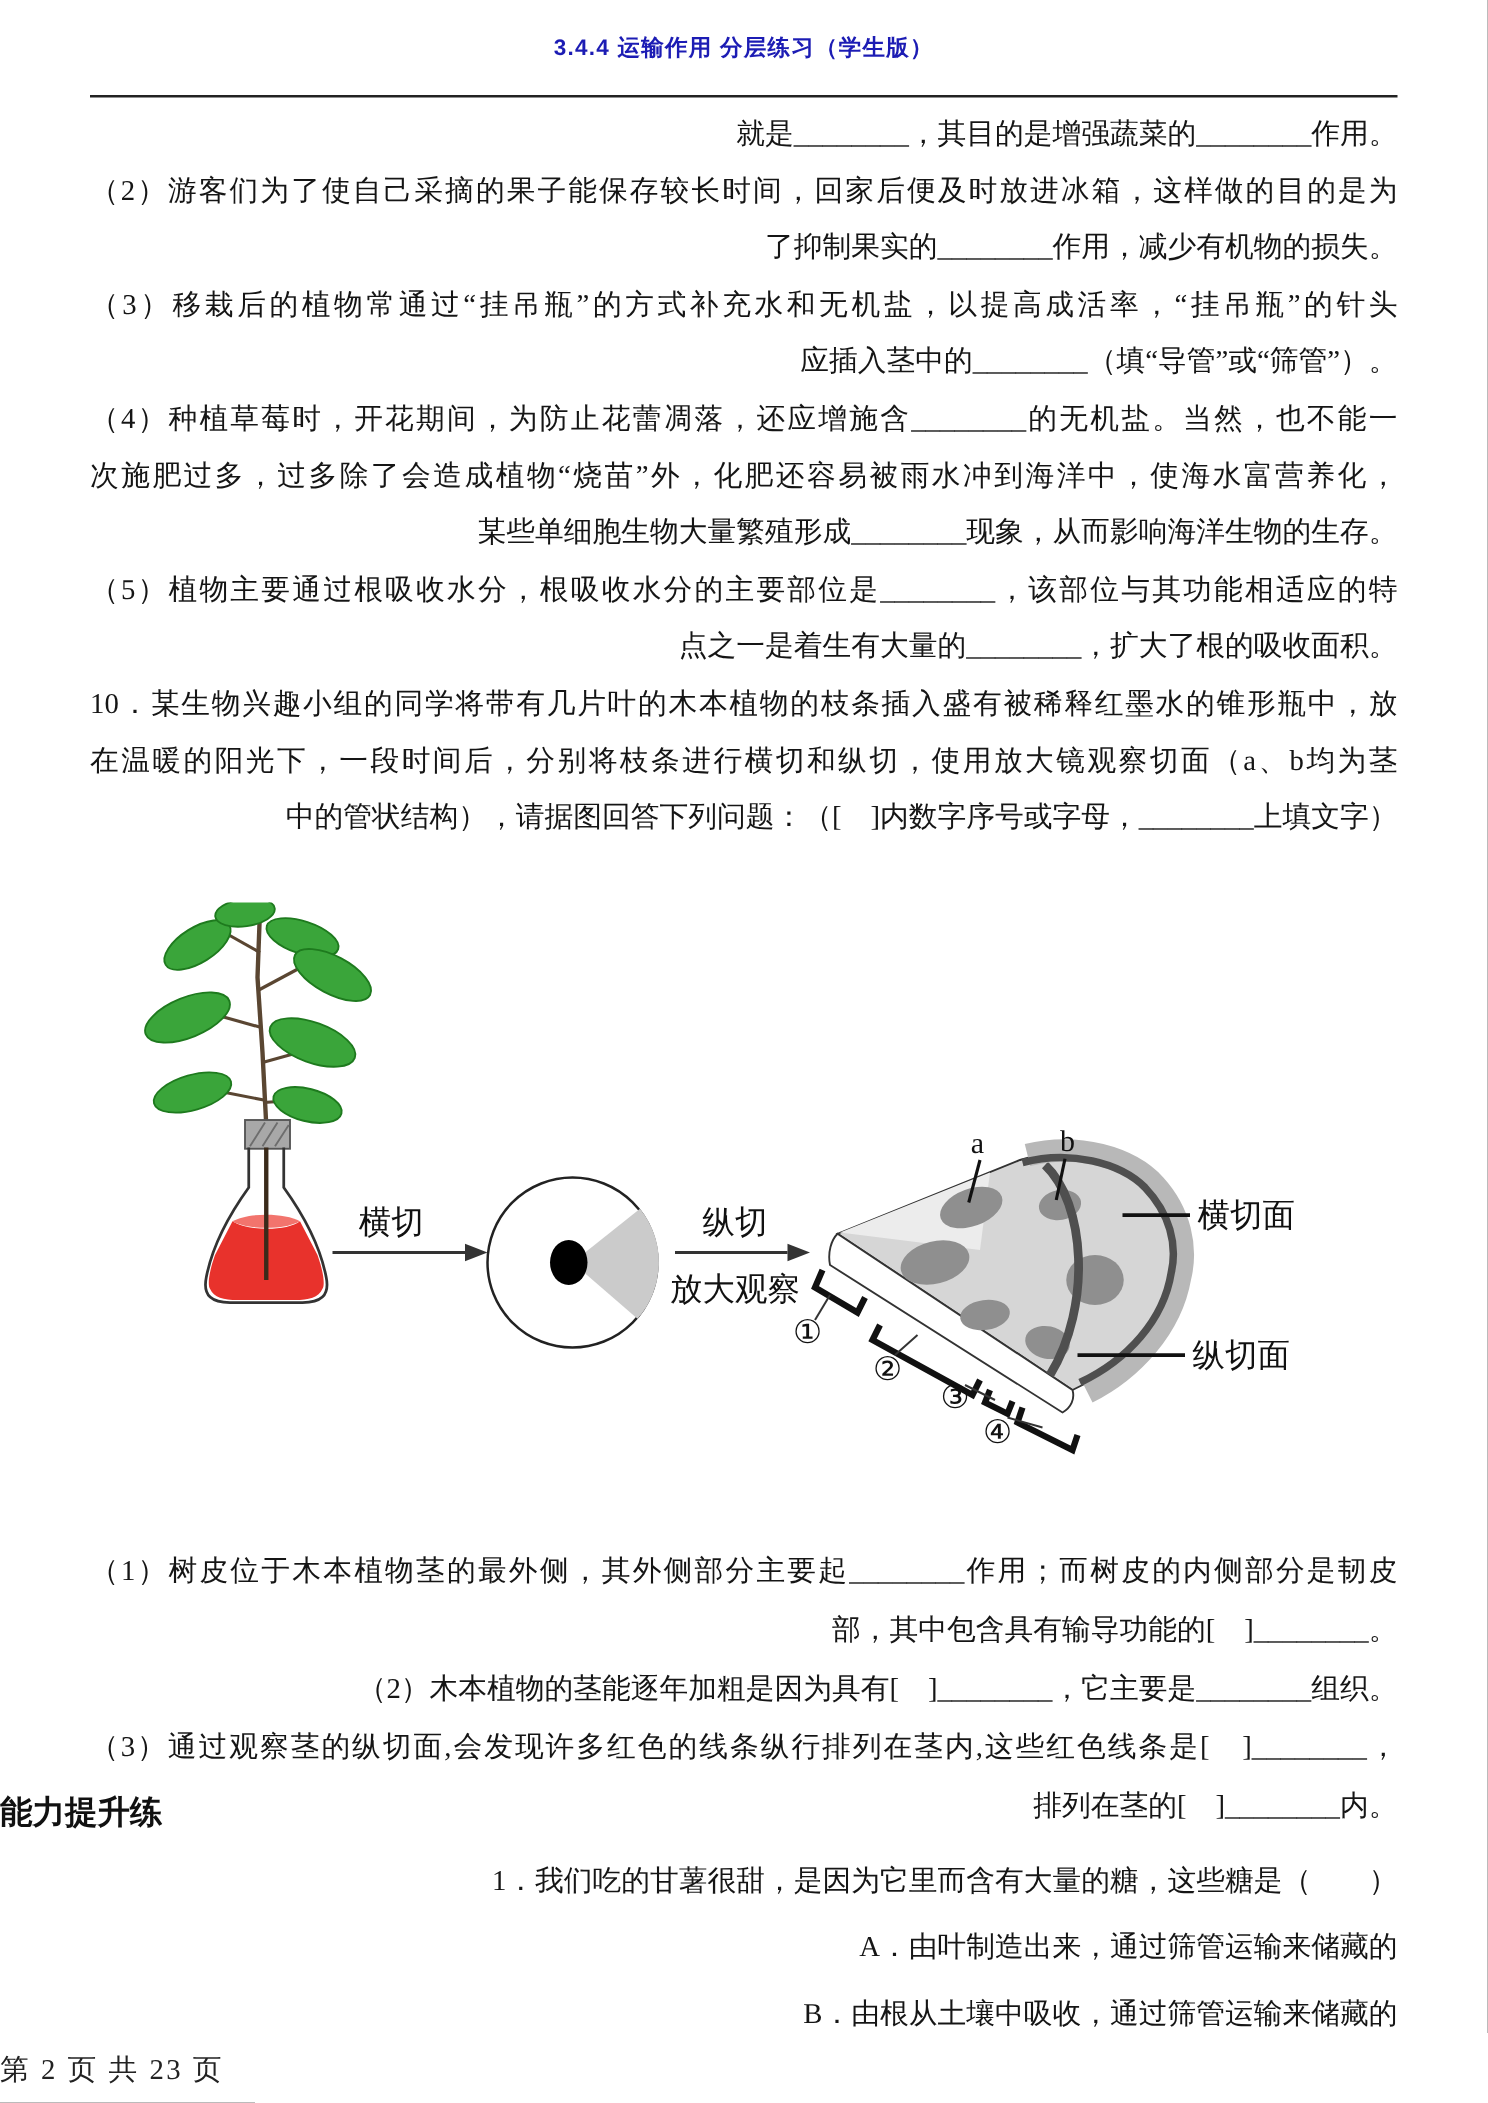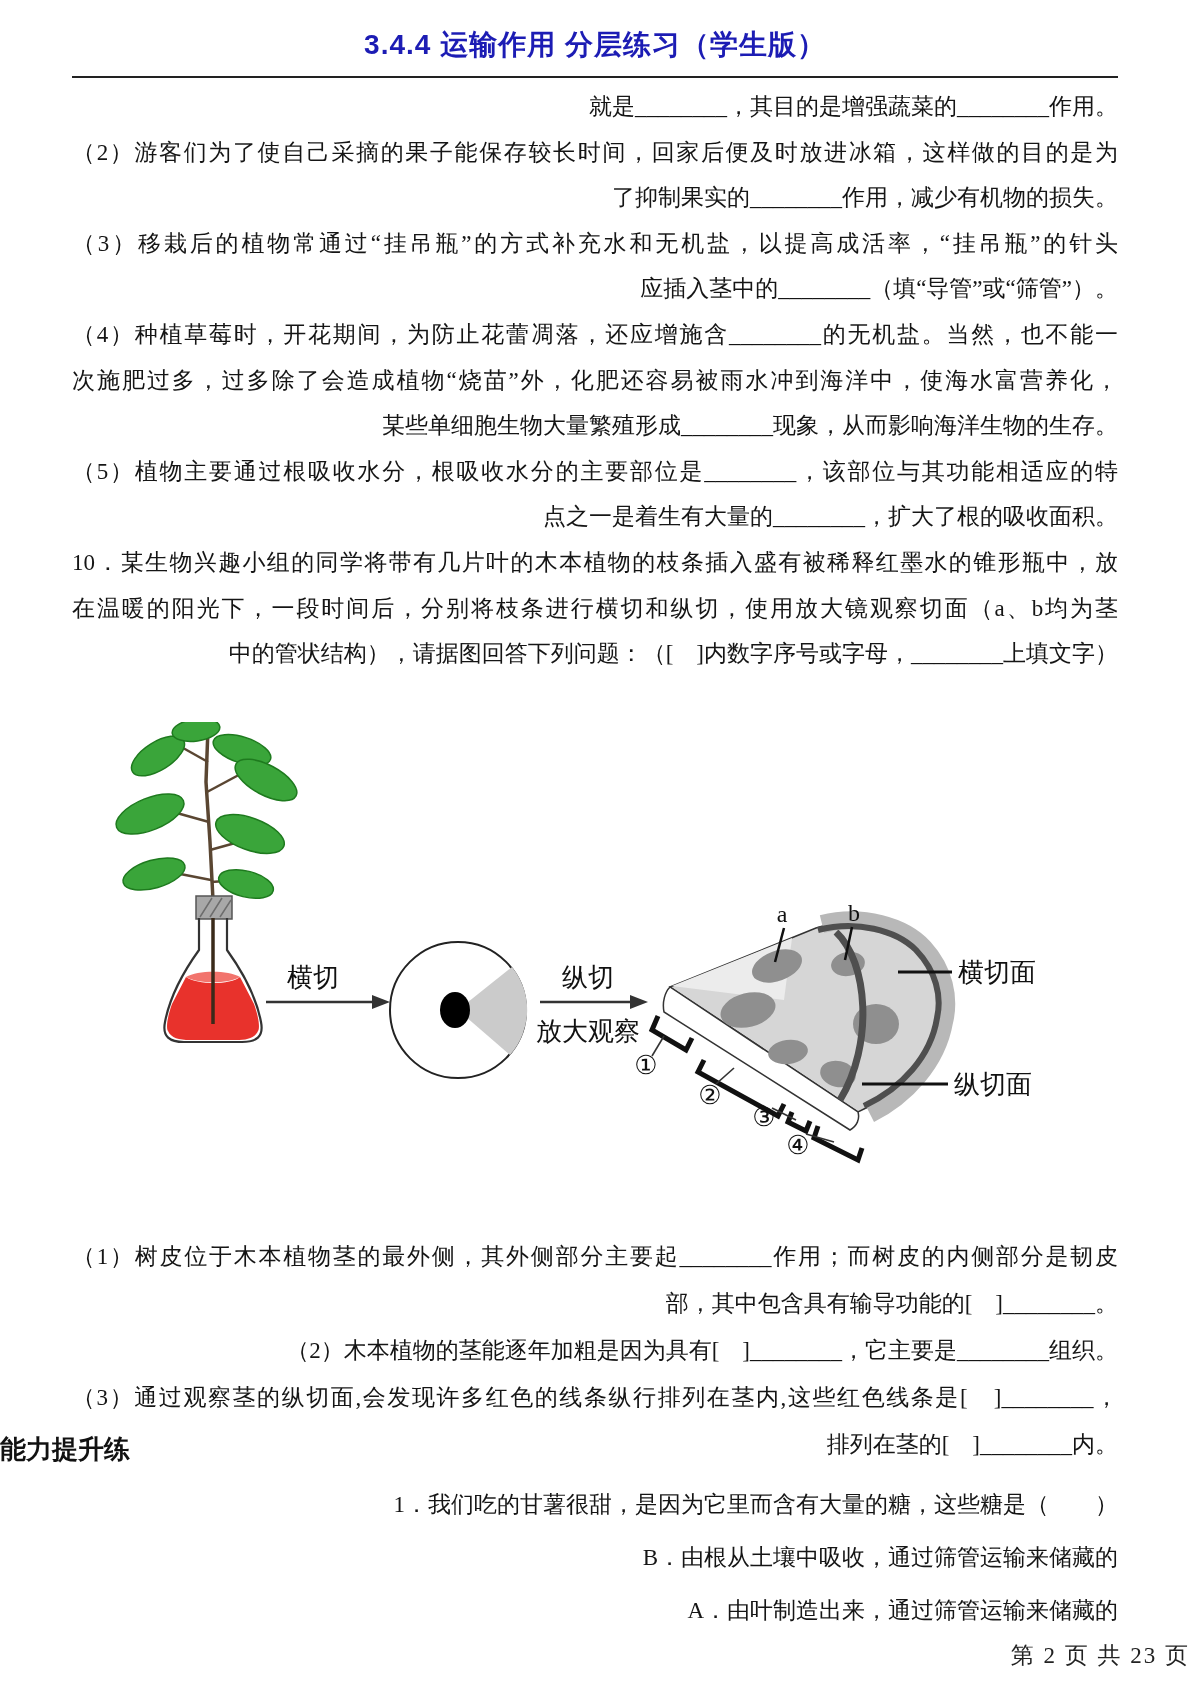--- a/index.html
+++ b/index.html
@@ -3,36 +3,36 @@
 <meta charset="utf-8">
 <style>
   html,body{margin:0;padding:0;background:#888;}
   .page{
     position:relative;width:1190px;height:1682px;margin:0 auto;background:#ffffff;
     font-family:"Liberation Serif","DejaVu Serif",serif;color:#151515;overflow:hidden;
   }
   .doc-title{
     position:absolute;top:26px;left:0;width:1190px;text-align:center;
     font-family:"Liberation Sans","DejaVu Sans",sans-serif;
-    font-weight:bold;font-size:28px;color:#1c1cb4;letter-spacing:1px;
+    font-weight:bold;font-size:18px;color:#1c1cb4;letter-spacing:1px;
   }
   .head-rule{position:absolute;top:76px;left:72px;width:1046px;border-top:2px solid #222;}
   .body1{position:absolute;top:84px;left:72px;width:1046px;}
   .body2{position:absolute;top:1233px;left:72px;width:1046px;}
   .tline{height:45.6px;line-height:45.6px;font-size:23px;white-space:normal;text-align:right;}
   .tline.fill{text-align:justify;text-align-last:justify;}
   .b2 .tline{height:47px;line-height:47px;}
   .section-title{
     position:absolute;top:1432px;left:0;width:1190px;text-align:left;
     font-family:"Liberation Sans","DejaVu Sans",sans-serif;font-weight:bold;font-size:26px;color:#111;
   }
   .quiz{position:absolute;top:1478px;left:72px;width:1046px;}
   .quiz .tline{height:53px;line-height:53px;}
   .footer{
-    position:absolute;top:1640px;left:0;width:1190px;text-align:right;
+    position:absolute;top:1640px;left:0;width:1190px;text-align:left;
     font-size:23px;color:#222;letter-spacing:2px;
   }
   .figure-wrap{position:absolute;top:722px;left:0;width:1190px;height:458px;}
   svg text{font-family:"Liberation Serif","DejaVu Serif",serif;fill:#111;}
 </style>
 </head>
 <body>
 
 <div class="page">
 
@@ -164,19 +164,19 @@
     <div class="tline">部，其中包含具有输导功能的[　]________。</div>
     <div class="tline">（2）木本植物的茎能逐年加粗是因为具有[　]________，它主要是________组织。</div>
     <div class="tline fill">（3）通过观察茎的纵切面,会发现许多红色的线条纵行排列在茎内,这些红色线条是[　]________，</div>
     <div class="tline">排列在茎的[　]________内。</div>
   </div>
 
   <div class="section-title">能力提升练</div>
 
   <div class="quiz">
     <div class="tline">1．我们吃的甘薯很甜，是因为它里而含有大量的糖，这些糖是（　　）</div>
+    <div class="tline">A．由叶制造出来，通过筛管运输来储藏的</div>
     <div class="tline">B．由根从土壤中吸收，通过筛管运输来储藏的</div>
-    <div class="tline">A．由叶制造出来，通过筛管运输来储藏的</div>
   </div>
 
   <div class="footer">第 2 页 共 23 页</div>
 
 </div>
 
 </body></html>

